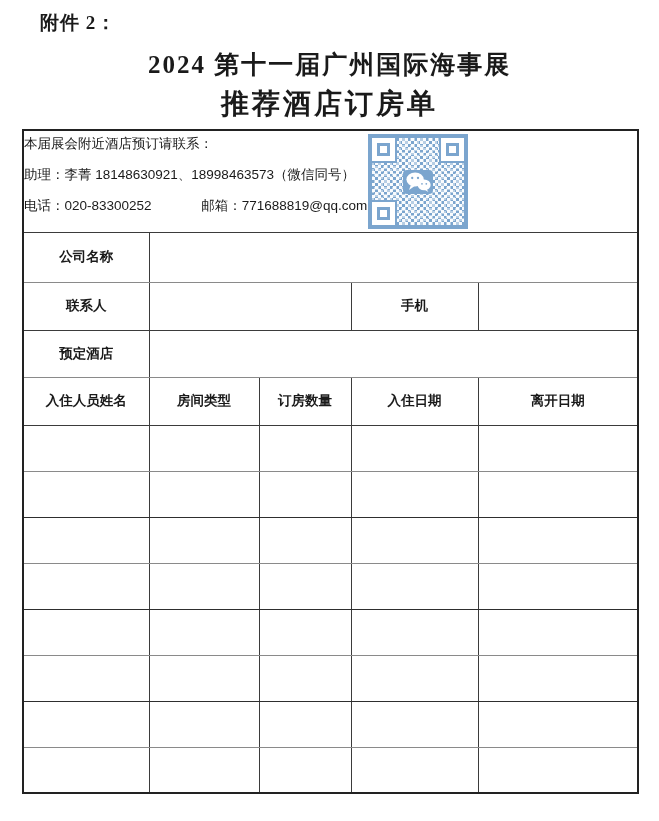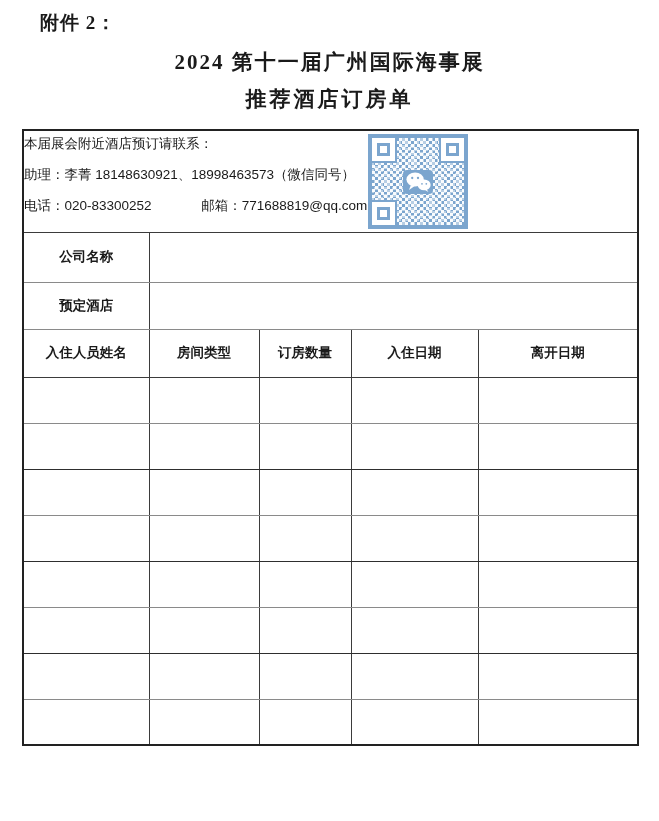--- a/index.html
+++ b/index.html
@@ -17,26 +17,26 @@
   .page{position:relative;width:659px;height:821px;background:#fff;}
 
   .attachment-note{
     position:absolute;left:40px;top:10px;
     font-family:"Liberation Serif","DejaVu Serif",serif;
     font-weight:bold;font-size:19px;letter-spacing:1px;
   }
   .title1{
     position:absolute;left:0;top:48px;width:100%;text-align:center;
     font-family:"Liberation Serif","DejaVu Serif",serif;
-    font-weight:bold;font-size:21px;letter-spacing:2px;
+    font-weight:bold;font-size:25px;letter-spacing:2px;
   }
   .title2{
     position:absolute;left:0;top:85px;width:100%;text-align:center;
     font-family:Liberation Serif, serif;
-    font-weight:bold;font-size:21px;letter-spacing:3px;
+    font-weight:bold;font-size:28px;letter-spacing:3px;
   }
 
   table.booking{
     position:absolute;left:22px;top:129px;width:615px;
     border-collapse:collapse;table-layout:fixed;
     border:2px solid #222;
   }
   table.booking td,table.booking th{
     border:1px solid #3b3b3b;padding:0;overflow:hidden;
     font-size:13.5px;color:var(--ink);vertical-align:middle;
@@ -142,20 +142,26 @@
             </div>
           </div>
         </td>
       </tr>
 
       <tr class="r-company">
         <td class="label">公司名称</td>
         <td colspan="4"></td>
       </tr>
 
+      <tr class="r-person">
+        <td class="label">联系人</td>
+        <td colspan="2"></td>
+        <td class="label">手机</td>
+        <td></td>
+      </tr>
 
       <tr class="r-hotel">
         <td class="label">预定酒店</td>
         <td colspan="4"></td>
       </tr>
 
       <tr class="r-head">
         <th class="col-head">入住人员姓名</th>
         <th class="col-head">房间类型</th>
         <th class="col-head">订房数量</th>

